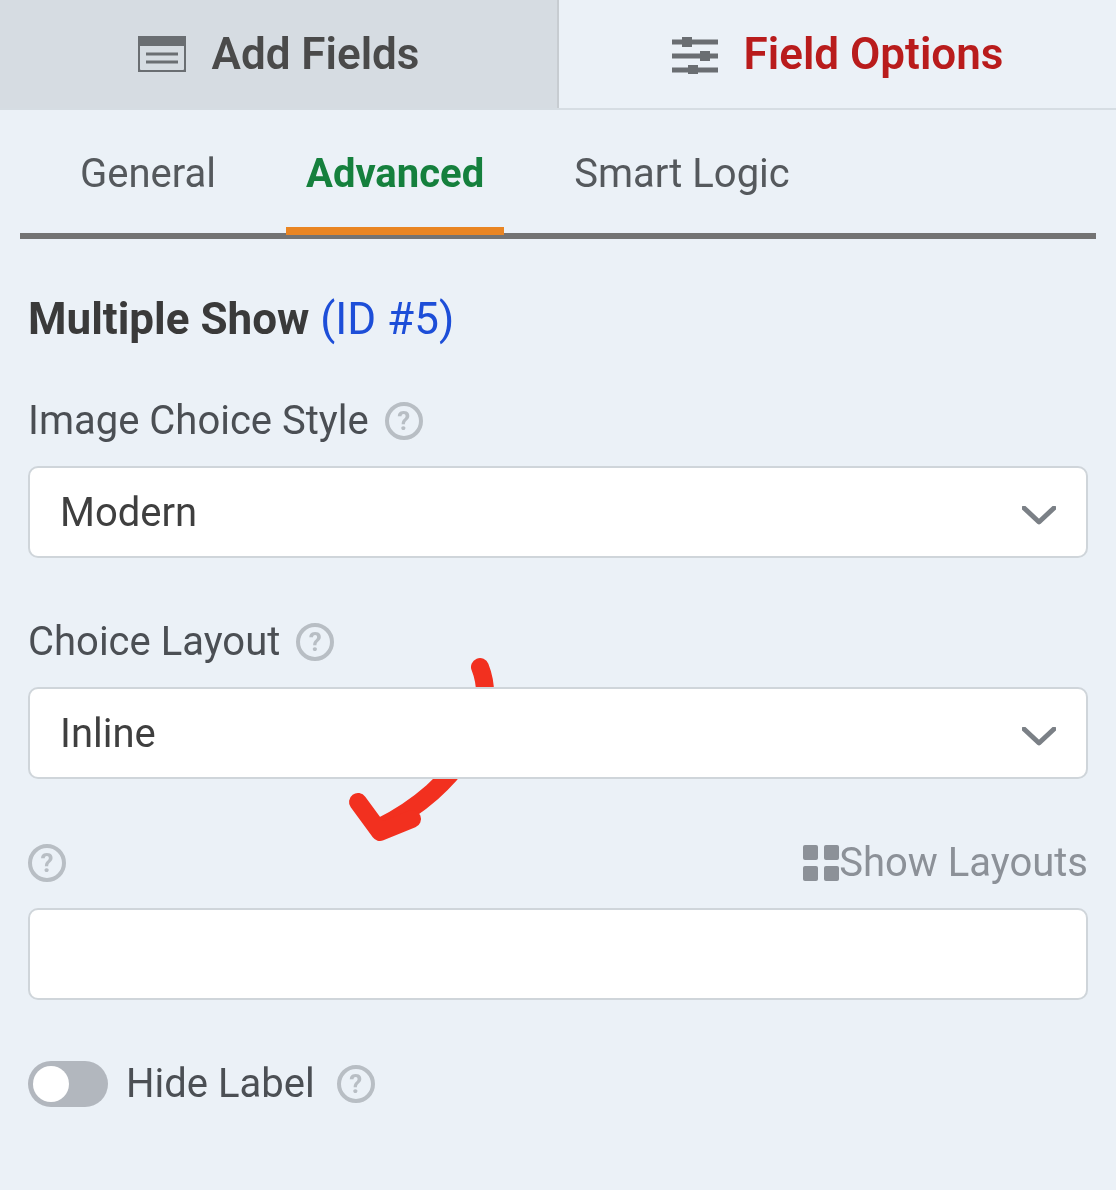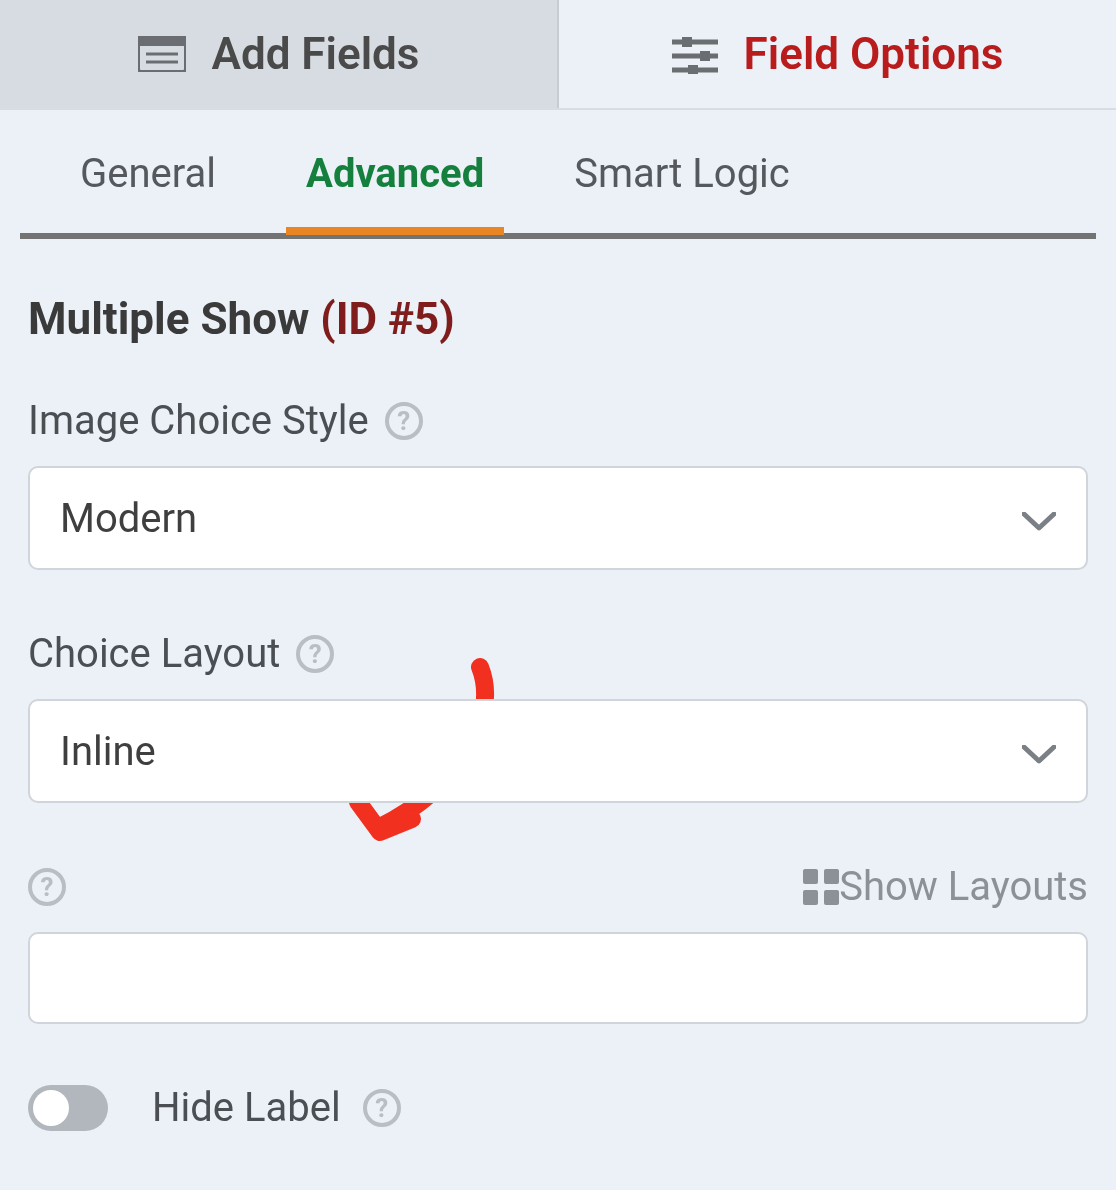--- a/index.html
+++ b/index.html
@@ -65,22 +65,22 @@
     padding: 54px 28px 0 28px;
     position: relative;
   }
 
   .section-title {
     font-size: 44px;
     font-weight: 700;
     color: #3a3a3a;
   }
   .section-title .id-part {
-    font-weight: 700;
-    color: #7f1d1d;
+    font-weight: 400;
+    color: #1d4ed8;
   }
 
   .field-block { margin-top: 52px; position: relative; }
   .field-block.mt2 { margin-top: 60px; }
 
   .field-label-row {
     display: flex;
     align-items: center;
     justify-content: space-between;
     margin-bottom: 22px;
@@ -101,21 +101,21 @@
     font-weight: 700;
     display: inline-flex;
     align-items: center;
     justify-content: center;
     cursor: pointer;
     line-height: 1;
   }
 
   .select-box {
     width: 100%;
-    height: 104px;
+    height: 92px;
     background: #fff;
     border: 2px solid #cfd5da;
     border-radius: 10px;
     padding: 0 30px;
     display: flex;
     align-items: center;
     justify-content: space-between;
     font-size: 40px;
     color: #3f3f3f;
     cursor: pointer;
@@ -140,21 +140,21 @@
     align-items: center;
     font-size: 40px;
     color: #8c9198;
     cursor: pointer;
   }
   .grid-icon { color: #8c9198; display: inline-flex; }
 
   .toggle-row {
     display: flex;
     align-items: center;
-    gap: 44px;
+    gap: 18px;
     margin-top: 60px;
   }
   .toggle {
     width: 80px; height: 46px;
     background: #b2b7be;
     border-radius: 24px;
     position: relative;
     cursor: pointer;
   }
   .toggle .knob {

